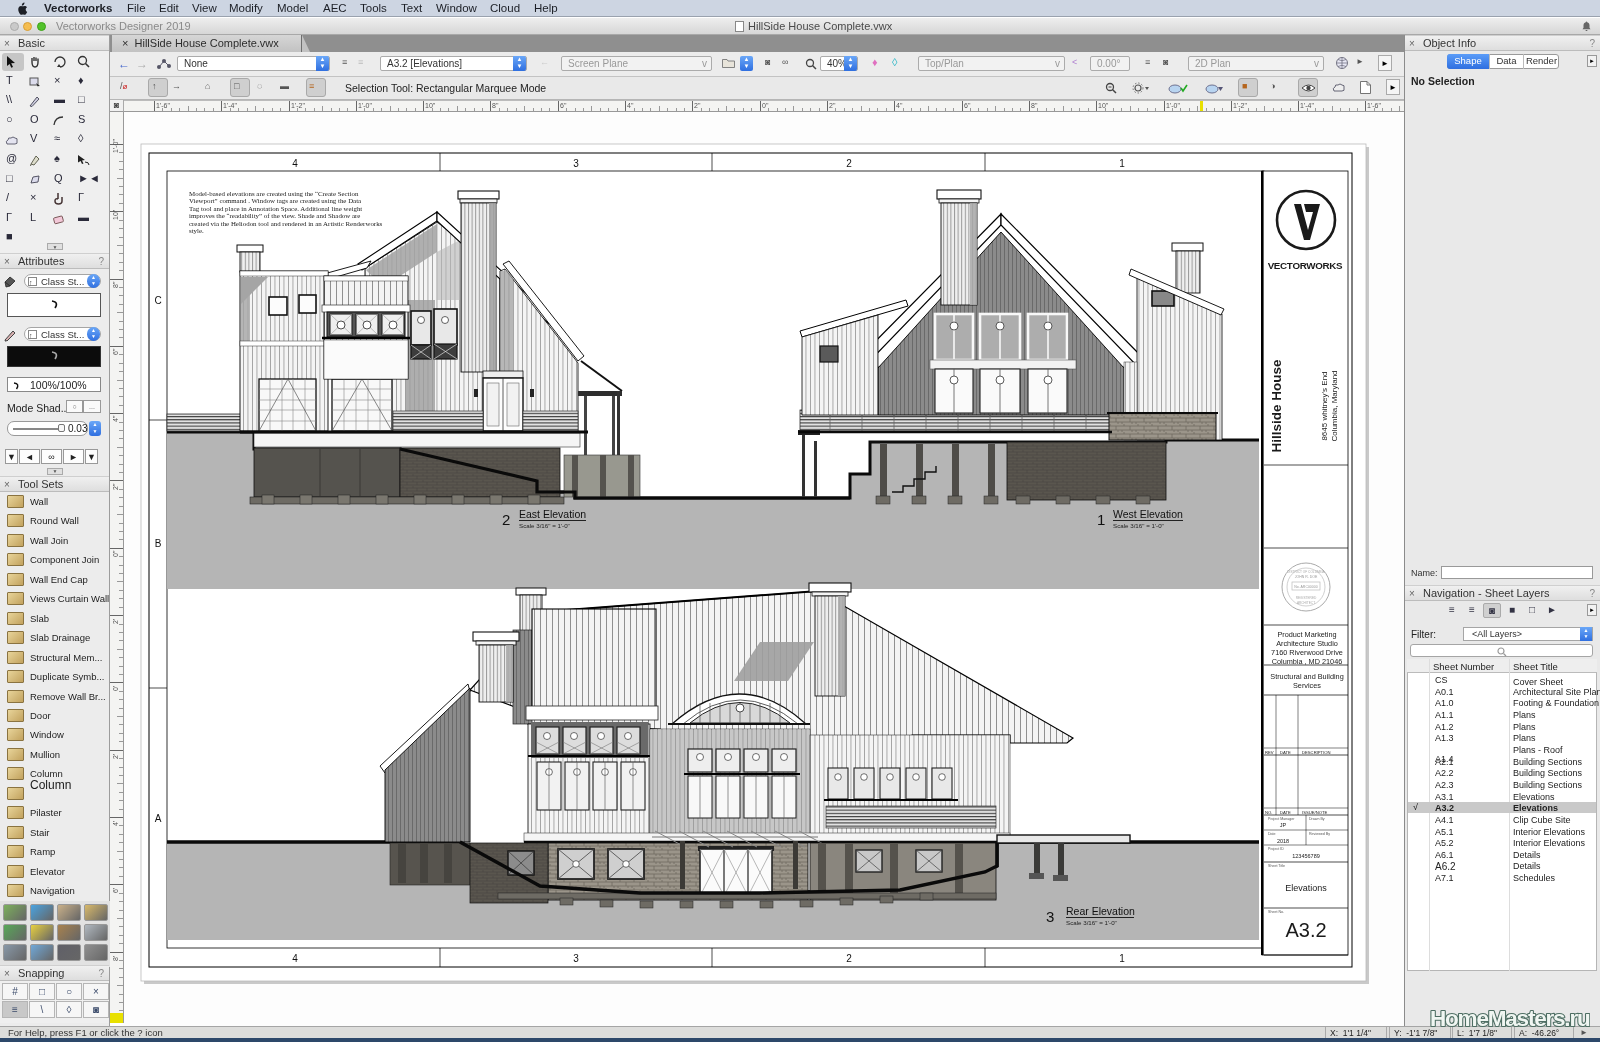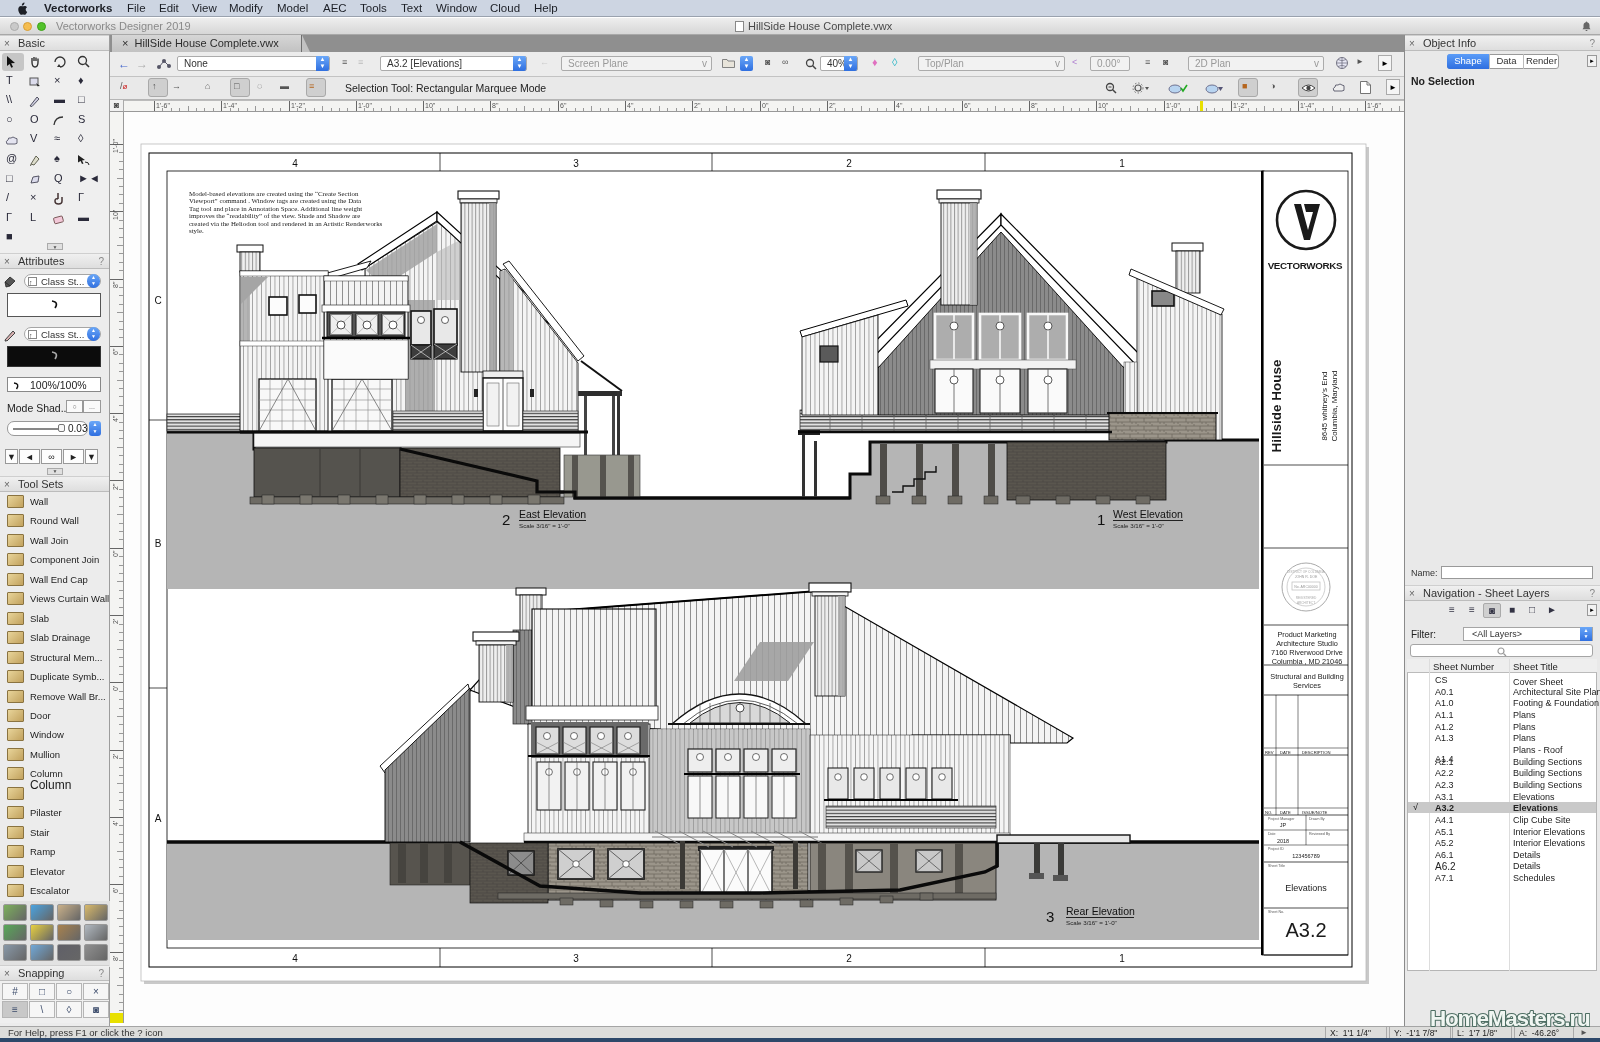--- a/index.html
+++ b/index.html
@@ -611,21 +611,21 @@
 <span style="position:absolute;left:30px;top:286px;font-size:12px;color:#1c1c1c;white-space:nowrap">Column</span>
 <div style="position:absolute;left:7px;top:314.19999999999993px;width:17px;height:13px;background:linear-gradient(135deg,#e8d49a,#c2a25e);border:1px solid #8a7340;border-radius:1px"></div>
 <span style="position:absolute;left:30px;top:315.19999999999993px;font-size:9.5px;color:#1c1c1c;white-space:nowrap">Pilaster</span>
 <div style="position:absolute;left:7px;top:333.6499999999999px;width:17px;height:13px;background:linear-gradient(135deg,#e8d49a,#c2a25e);border:1px solid #8a7340;border-radius:1px"></div>
 <span style="position:absolute;left:30px;top:334.6499999999999px;font-size:9.5px;color:#1c1c1c;white-space:nowrap">Stair</span>
 <div style="position:absolute;left:7px;top:353.0999999999999px;width:17px;height:13px;background:linear-gradient(135deg,#e8d49a,#c2a25e);border:1px solid #8a7340;border-radius:1px"></div>
 <span style="position:absolute;left:30px;top:354.0999999999999px;font-size:9.5px;color:#1c1c1c;white-space:nowrap">Ramp</span>
 <div style="position:absolute;left:7px;top:372.5499999999999px;width:17px;height:13px;background:linear-gradient(135deg,#e8d49a,#c2a25e);border:1px solid #8a7340;border-radius:1px"></div>
 <span style="position:absolute;left:30px;top:373.5499999999999px;font-size:9.5px;color:#1c1c1c;white-space:nowrap">Elevator</span>
 <div style="position:absolute;left:7px;top:391.9999999999999px;width:17px;height:13px;background:linear-gradient(135deg,#e8d49a,#c2a25e);border:1px solid #8a7340;border-radius:1px"></div>
-<span style="position:absolute;left:30px;top:392.9999999999999px;font-size:9.5px;color:#1c1c1c;white-space:nowrap">Escalator</span>
+<span style="position:absolute;left:30px;top:392.9999999999999px;font-size:9.5px;color:#1c1c1c;white-space:nowrap">Navigation</span>
 <div style="position:absolute;left:0px;top:409px;width:110px;height:66px;background:#e2e2e2"></div>
 <div style="position:absolute;left:3px;top:412px;width:24px;height:17px;background:linear-gradient(135deg,#7cb05c,#666);border:1px solid #999;border-radius:2px"></div>
 <div style="position:absolute;left:30px;top:412px;width:24px;height:17px;background:linear-gradient(135deg,#4aa3e0,#666);border:1px solid #999;border-radius:2px"></div>
 <div style="position:absolute;left:57px;top:412px;width:24px;height:17px;background:linear-gradient(135deg,#c9b089,#666);border:1px solid #999;border-radius:2px"></div>
 <div style="position:absolute;left:84px;top:412px;width:24px;height:17px;background:linear-gradient(135deg,#d8b96a,#666);border:1px solid #999;border-radius:2px"></div>
 <div style="position:absolute;left:3px;top:432px;width:24px;height:17px;background:linear-gradient(135deg,#58a858,#666);border:1px solid #999;border-radius:2px"></div>
 <div style="position:absolute;left:30px;top:432px;width:24px;height:17px;background:linear-gradient(135deg,#e8d040,#666);border:1px solid #999;border-radius:2px"></div>
 <div style="position:absolute;left:57px;top:432px;width:24px;height:17px;background:linear-gradient(135deg,#a8824e,#666);border:1px solid #999;border-radius:2px"></div>
 <div style="position:absolute;left:84px;top:432px;width:24px;height:17px;background:linear-gradient(135deg,#b0b8c0,#666);border:1px solid #999;border-radius:2px"></div>
 <div style="position:absolute;left:3px;top:452px;width:24px;height:17px;background:linear-gradient(135deg,#8898a8,#666);border:1px solid #999;border-radius:2px"></div>

